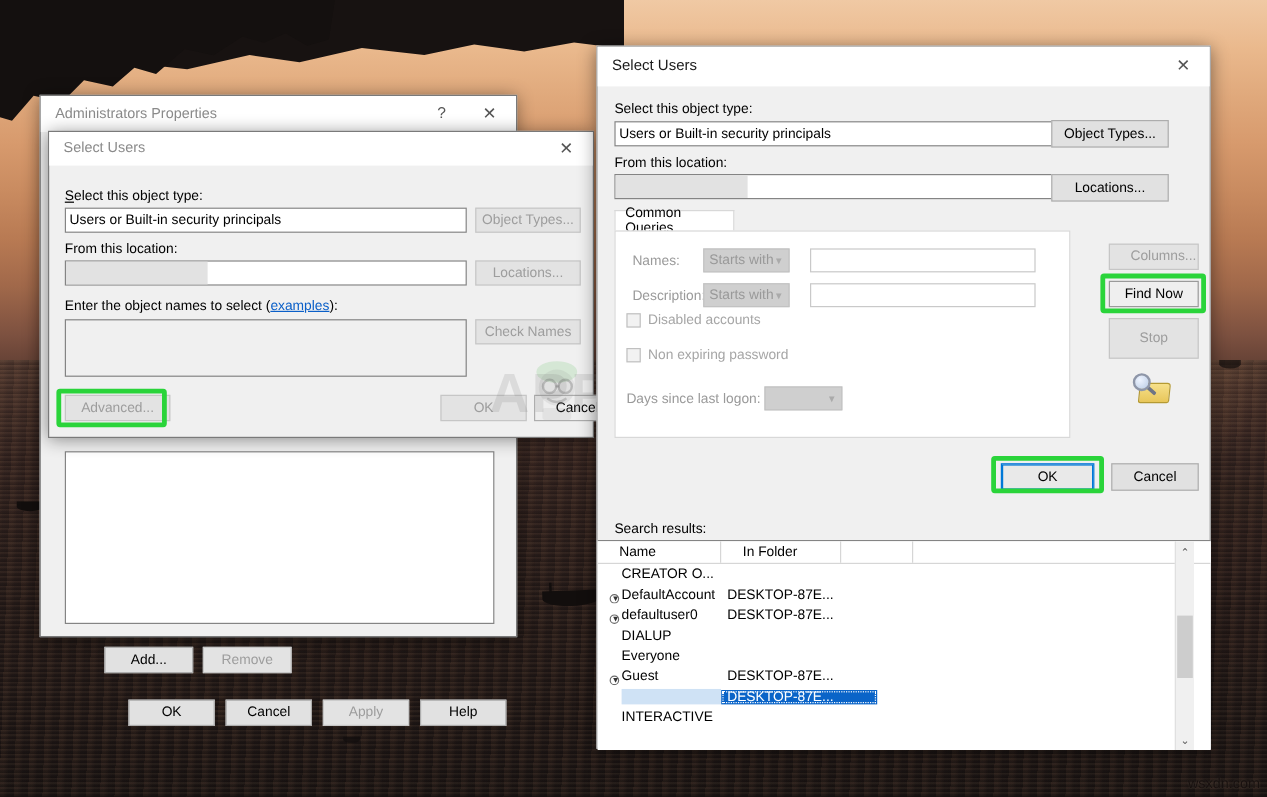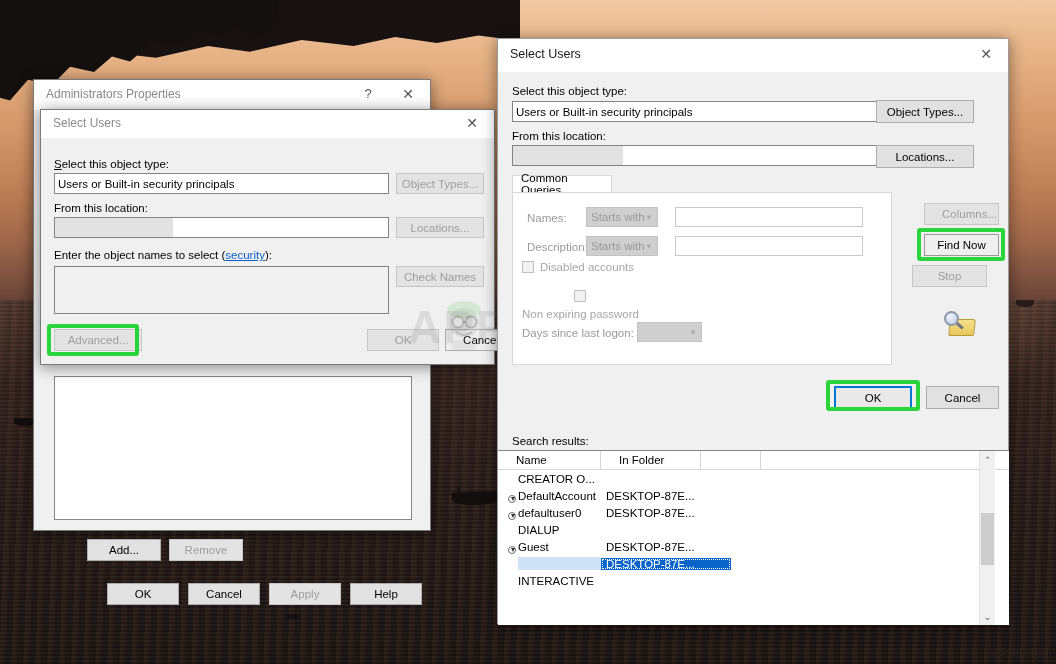--- a/index.html
+++ b/index.html
@@ -273,21 +273,21 @@
   </div>
   <div class="btn dis" style="position:absolute; left:355px; top:63px; width:88px; height:21px;">Object Types...</div>
 
   <div class="lbl" style="position:absolute; left:13px; top:92px;">From this location:</div>
   <div class="tbox" style="position:absolute; left:13px; top:107px; width:335px; height:21px; padding:0;">
     <div class="redact" style="width:118px;"></div>
   </div>
   <div class="btn dis" style="position:absolute; left:355px; top:107px; width:88px; height:21px;">Locations...</div>
 
   <div class="lbl" style="position:absolute; left:13px; top:139px;">
-    <span>Enter the object names to select (</span><span class="link">security</span><span>):</span>
+    <span>Enter the object names to select (</span><span class="link">examples</span><span>):</span>
   </div>
   <div class="tbox" style="position:absolute; left:13px; top:156px; width:335px; height:48px; background:#f0f0f0; align-items:flex-start;"></div>
   <div class="btn dis" style="position:absolute; left:355px; top:156px; width:88px; height:21px;">Check Names</div>
 
   <div class="btn dis" style="position:absolute; left:13px; top:219px; width:88px; height:22px;">Advanced...</div>
   <div class="btn dis" style="position:absolute; left:326px; top:219px; width:72px; height:22px;">OK</div>
   <div class="btn" style="position:absolute; left:404px; top:219px; width:72px; height:22px; background:#eeeeee;">Cancel</div>
 </div>
 
 <div class="hl" style="left:47px; top:324px; width:92px; height:32px;"></div>
@@ -343,34 +343,34 @@
     <span class="car">▼</span>
   </div>
   <div class="tbox" style="position:absolute; left:177px; top:197px; width:188px; height:20px; border-color:#c9c9c9;">
     <span></span>
   </div>
 
   <div class="chk" style="position:absolute; left:24px; top:222px;align-items:flex-end;">
     <span class="chkbox"></span>
     <span>Disabled accounts</span>
   </div>
-  <div class="chk" style="position:absolute; left:24px; top:251px;flex-direction:column;">
+  <div class="chk" style="position:absolute; left:24px; top:251px;">
     <span class="chkbox"></span>
     <span>Non expiring password</span>
   </div>
 
   <div class="lbl dim" style="position:absolute; left:24px; top:288px;">Days since last logon:</div>
   <div class="combo" style="position:absolute; left:139px; top:283px; width:65px; height:20px;">
     <span></span>
     <span class="car">▼</span>
   </div>
 
   <div class="btn dis" style="position:absolute; left:426px; top:164px; width:75px; height:22px;padding-left:16px;">Columns...</div>
   <div class="btn" style="position:absolute; left:426px; top:195px; width:75px; height:22px; background:#efefef; border-color:#9a9a9a;">Find Now</div>
-  <div class="btn dis" style="position:absolute; left:414px; top:226px; width:75px; height:22px;">Stop</div>
+  <div class="btn dis" style="position:absolute; left:426px; top:226px; width:75px; height:34px;">Stop</div>
 
   <div class="magfold" style="left:445px; top:272px;">
     <div class="mf-folder"></div>
     <div class="mf-handle"></div>
     <div class="mf-glass"></div>
   </div>
 
   <div class="btn focus" style="position:absolute; left:336px; top:347px; width:78px; height:23px; background:#e9e9e9;">OK</div>
   <div class="btn" style="position:absolute; left:428px; top:347px; width:73px; height:23px;">Cancel</div>
 
@@ -406,20 +406,27 @@
         </div>
         <div class="lrow">
           <div class="nm">
             <span class="ico group"><span class="h1"></span><span class="b1"></span><span class="h2"></span><span class="b2"></span></span>
             <span>DIALUP</span>
           </div>
           <div class="fo"></div>
         </div>
         <div class="lrow">
           <div class="nm">
+            <span class="ico group"><span class="h1"></span><span class="b1"></span><span class="h2"></span><span class="b2"></span></span>
+            <span>Everyone</span>
+          </div>
+          <div class="fo"></div>
+        </div>
+        <div class="lrow">
+          <div class="nm">
             <span class="ico user"><span class="h1"></span><span class="b1"></span><span class="badge"></span></span>
             <span>Guest</span>
           </div>
           <div class="fo">DESKTOP-87E...</div>
         </div>
         <div class="lrow sel">
           <div class="nm">
             <span class="ico userplain"><span class="h1"></span><span class="b1"></span></span>
             <span class="rd"></span>
           </div>

